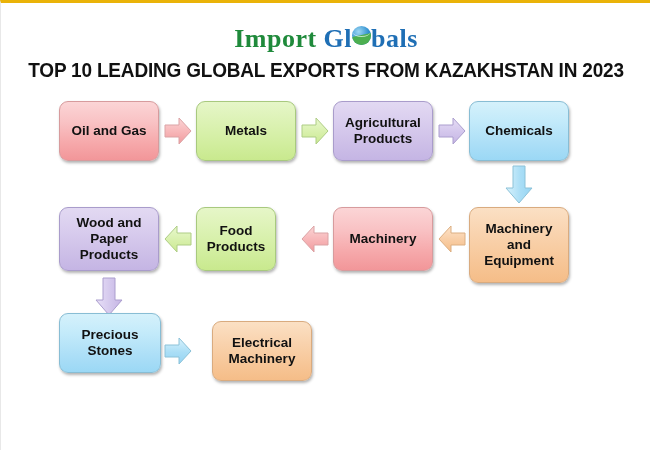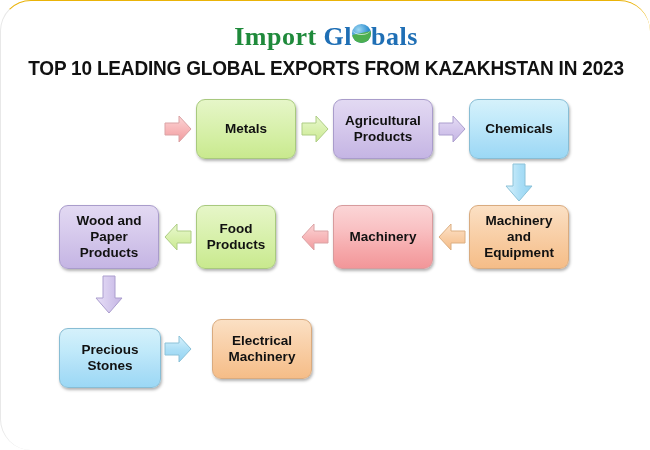--- a/index.html
+++ b/index.html
@@ -10,24 +10,23 @@
   }
   body {
     font-family: "Liberation Sans", sans-serif;
   }
   #page {
     position: relative;
     width: 650px;
     height: 450px;
     background: #ffffff;
     overflow: hidden;
-    border-top: 1px solid #eab308;
+    border-top: 3px solid #eab308;
     border-left: 1px solid #e8e8e8;
     box-sizing: border-box;
-    border-radius: 31px;
   }
 
   
   #logo {
     position: absolute;
     left: 0;
     top: 18px;
     width: 650px;
     text-align: center;
     height: 34px;
@@ -130,20 +129,23 @@
 <body>
 
 <div id="page">
 
   <div id="logo">
     <span class="logo-word logo-import">Import</span><span class="logo-word">&nbsp;</span><span class="logo-word logo-gl">Gl</span><span class="globe-icon"></span><span class="logo-word logo-bals">bals</span>
   </div>
 
   <div id="title">TOP 10 LEADING GLOBAL EXPORTS FROM KAZAKHSTAN IN 2023</div>
 
+  <div class="node c-pink" style="left:58px; top:98px; width:100px; height:60px;">
+    <span class="node-label">Oil and Gas</span>
+  </div>
 
   <div class="arrow" style="left:163px; top:113px; width:28px; height:30px;">
     <svg viewBox="0 0 28 30" preserveAspectRatio="none">
       <defs>
         <linearGradient id="gArrPink1" x1="0" y1="0" x2="0" y2="1">
           <stop offset="0%" stop-color="#fbd5d6"></stop>
             <stop offset="55%" stop-color="#f7b5b7"></stop>
             <stop offset="100%" stop-color="#f19a9d"></stop>
         </linearGradient>
       </defs>
@@ -195,21 +197,21 @@
         <linearGradient id="gArrCyanDown" x1="0" y1="0" x2="1" y2="0">
           <stop offset="0%" stop-color="#d9f2fc"></stop>
             <stop offset="55%" stop-color="#aadef6"></stop>
             <stop offset="100%" stop-color="#95d4f3"></stop>
         </linearGradient>
       </defs>
       <path d="M9,1 L21,1 L21,23 L28,23 L15,38 L2,23 L9,23 Z" fill="url(#gArrCyanDown)" stroke="#8cc2d8" stroke-width="1" stroke-linejoin="round"></path>
     </svg>
   </div>
 
-  <div class="node c-orange" style="left:468px; top:204px; width:100px; height:64px;">
+  <div class="node c-orange" style="left:468px; top:204px; width:100px; height:76px;">
     <span class="node-label">Machinery and Equipment</span>
   </div>
 
   <div class="arrow" style="left:437px; top:221px; width:28px; height:30px;">
     <svg viewBox="0 0 28 30" preserveAspectRatio="none">
       <defs>
         <linearGradient id="gArrOrange1" x1="0" y1="0" x2="0" y2="1">
           <stop offset="0%" stop-color="#fde3ca"></stop>
             <stop offset="55%" stop-color="#f8cda4"></stop>
             <stop offset="100%" stop-color="#f5bd88"></stop>
@@ -263,21 +265,21 @@
         <linearGradient id="gArrPurpleDown" x1="0" y1="0" x2="1" y2="0">
           <stop offset="0%" stop-color="#e8e0f7"></stop>
             <stop offset="55%" stop-color="#d4c8ed"></stop>
             <stop offset="100%" stop-color="#c5b5e4"></stop>
         </linearGradient>
       </defs>
       <path d="M9,1 L21,1 L21,23 L28,23 L15,38 L2,23 L9,23 Z" fill="url(#gArrPurpleDown)" stroke="#ab9ece" stroke-width="1" stroke-linejoin="round"></path>
     </svg>
   </div>
 
-  <div class="node c-cyan" style="left:58px; top:327px; width:102px; height:60px;">
+  <div class="node c-cyan" style="left:58px; top:310px; width:102px; height:60px;">
     <span class="node-label">Precious Stones</span>
   </div>
 
   <div class="arrow" style="left:163px; top:333px; width:28px; height:30px;">
     <svg viewBox="0 0 28 30" preserveAspectRatio="none">
       <defs>
         <linearGradient id="gArrCyan2" x1="0" y1="0" x2="0" y2="1">
           <stop offset="0%" stop-color="#d9f2fc"></stop>
             <stop offset="55%" stop-color="#aadef6"></stop>
             <stop offset="100%" stop-color="#95d4f3"></stop>

